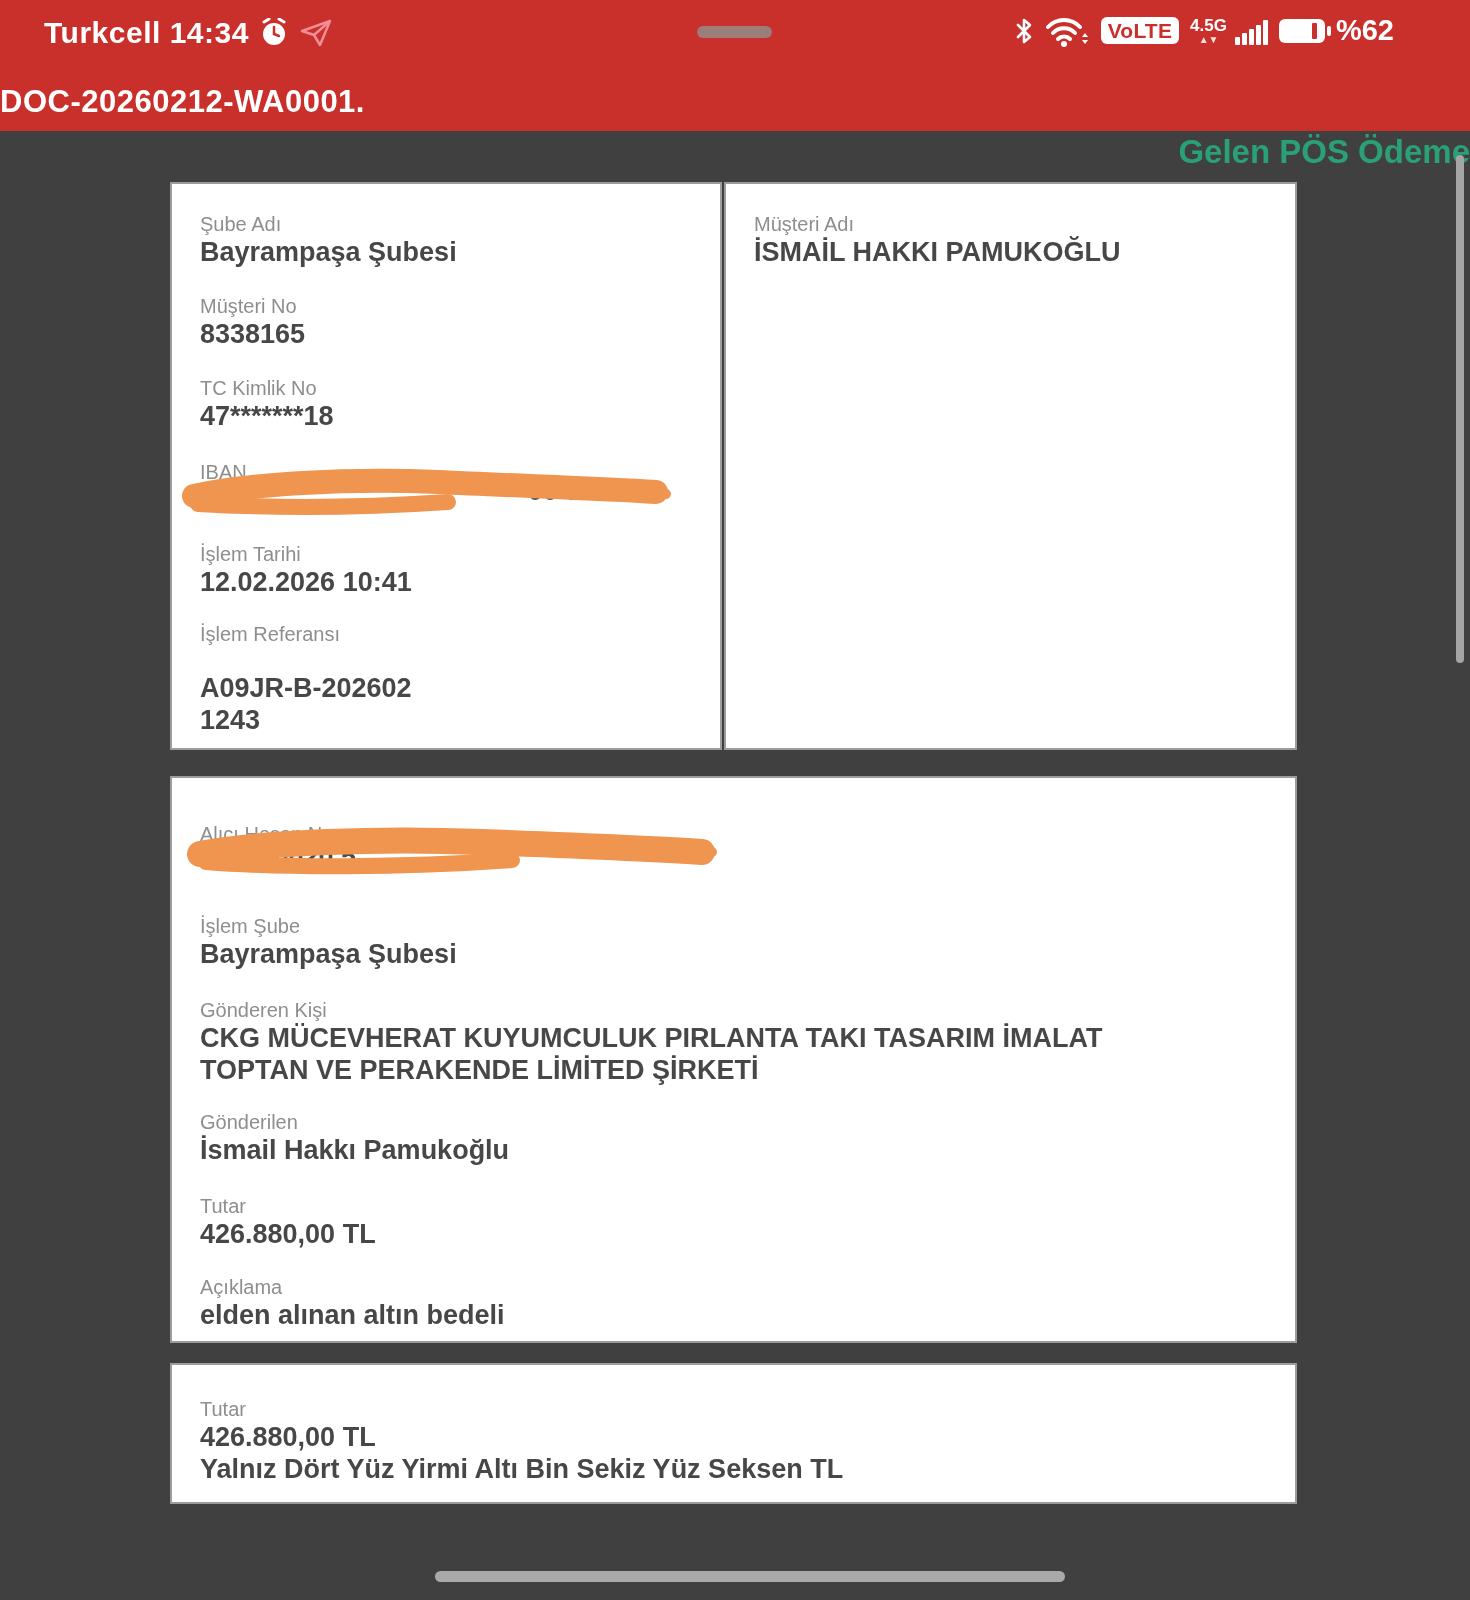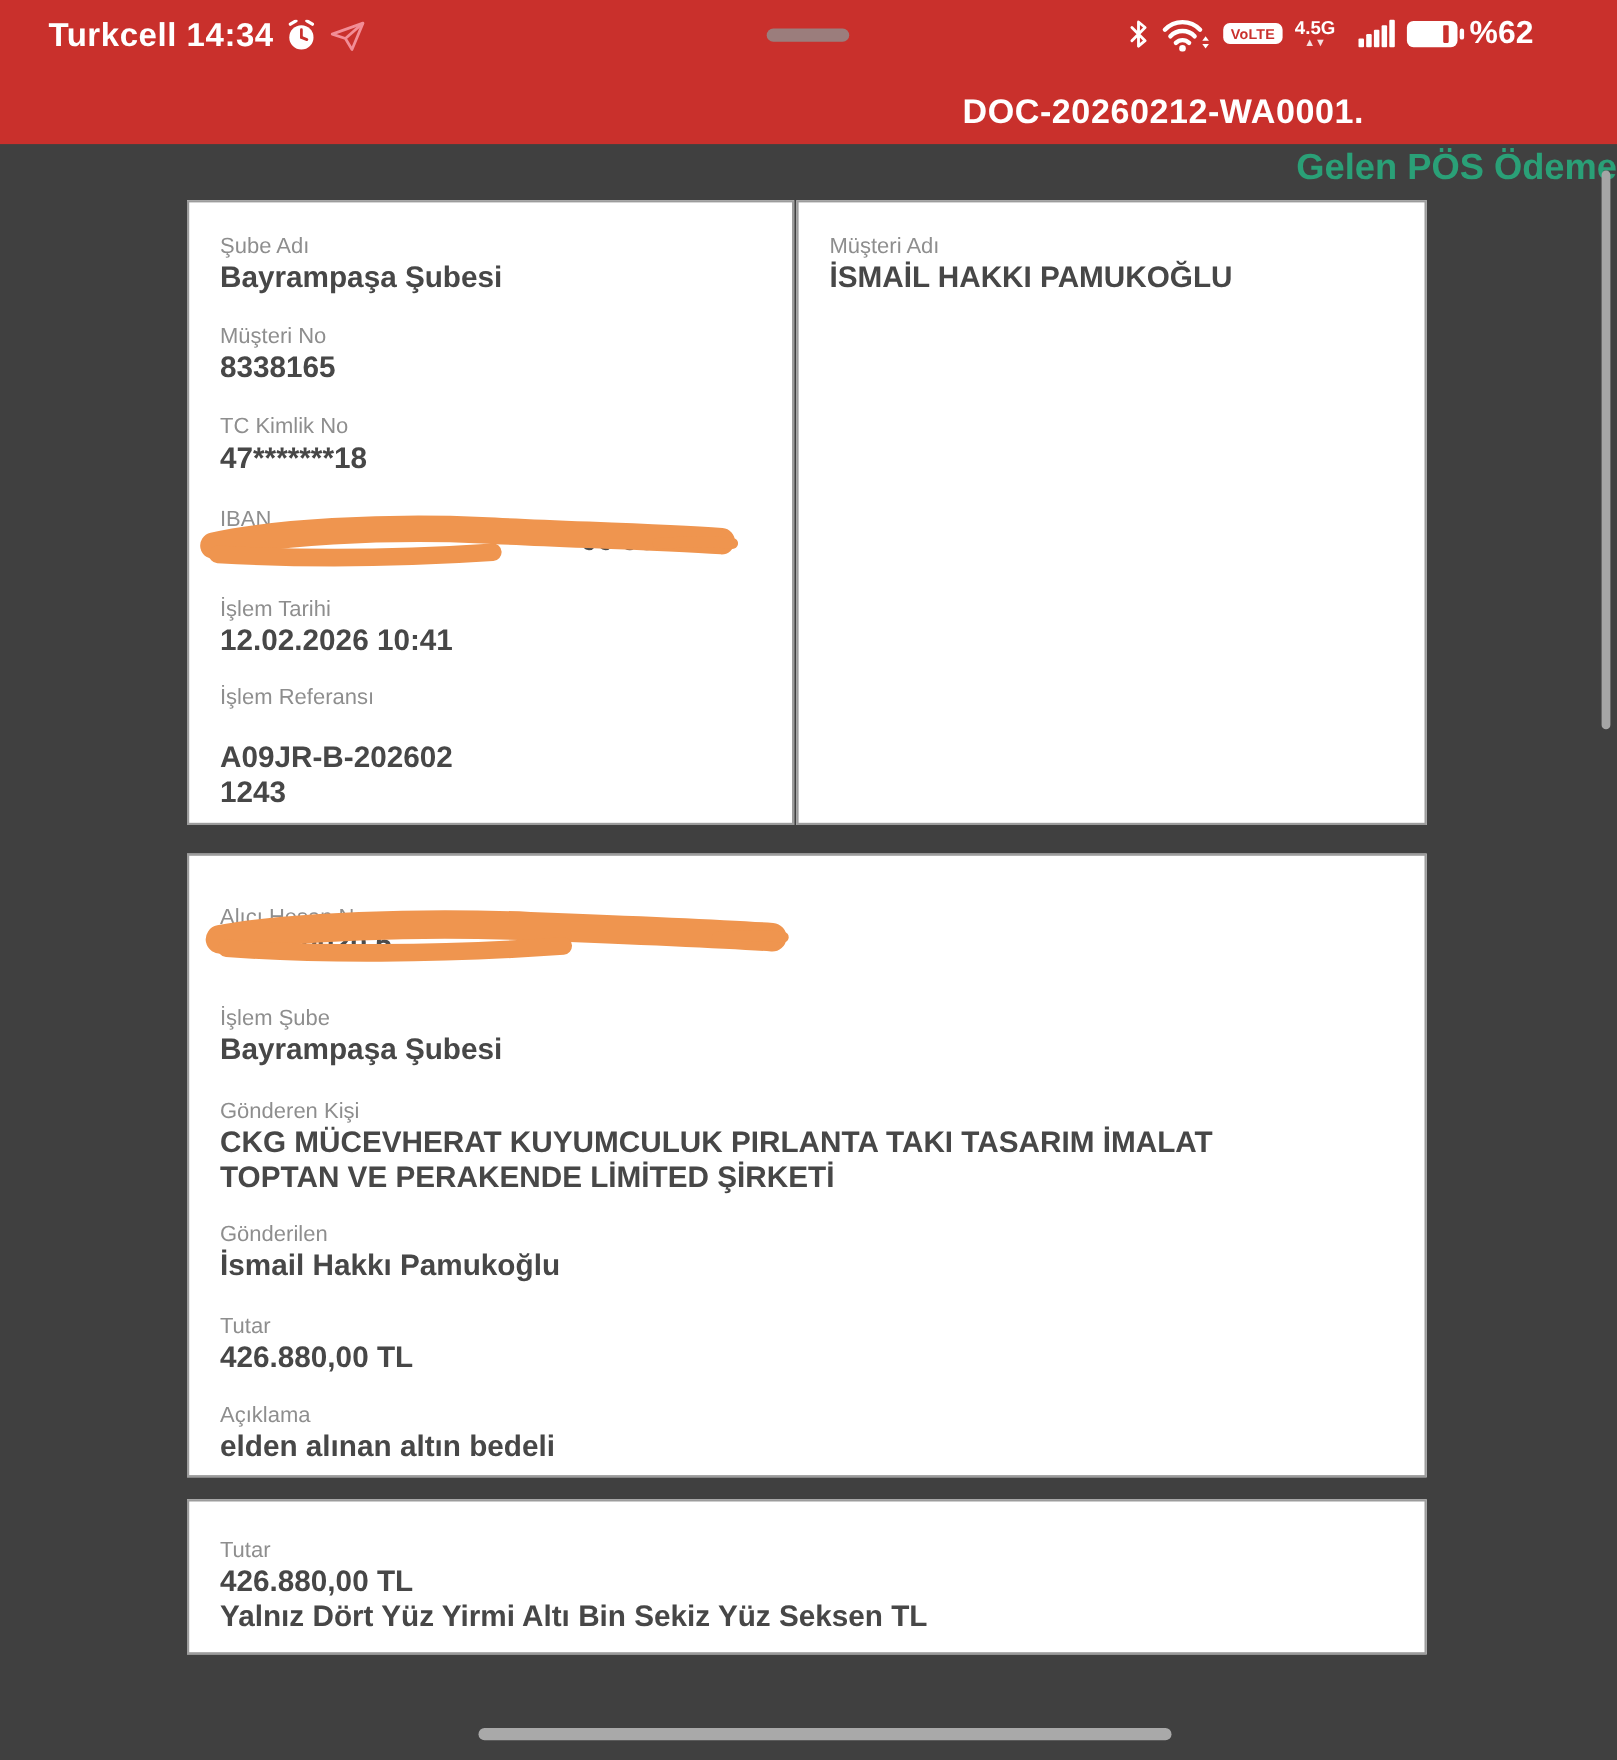--- a/index.html
+++ b/index.html
@@ -13,26 +13,26 @@
   *{box-sizing:border-box}
   html,body{margin:0;padding:0;background:#e8e8e8;font-family:"Liberation Sans",sans-serif}
   .screen{position:relative;width:1470px;height:1600px;background:#404040;overflow:hidden;margin:0 auto}
 
   
   .header{position:absolute;left:0;top:0;width:1470px;height:131px;background:var(--red)}
   .status-left{position:absolute;left:44px;top:16px;display:flex;align-items:center;gap:10px;color:#fff}
   .carrier{font-size:30px;font-weight:700;letter-spacing:.5px}
   .status-right{position:absolute;right:76px;top:14px;display:flex;align-items:center;gap:11px;color:#fff}
   .camera-pill{position:absolute;left:697px;top:26px;width:75px;height:12px;border-radius:7px;background:#9b7d7c}
-  .doc-title{position:absolute;left:0;top:84px;width:1240px;text-align:right;color:#fff;font-size:31px;font-weight:700;letter-spacing:.5px}
+  .doc-title{position:absolute;left:0;top:84px;width:1240px;text-align:left;color:#fff;font-size:31px;font-weight:700;letter-spacing:.5px}
 
   
   .icon-svg{display:block}
-  .volte{background:#fff;color:var(--red);font-weight:700;font-size:13px;border-radius:6px;padding:3px 7px;line-height:1;letter-spacing:.2px}
-  .net{display:flex;align-items:flex-start;gap:21px}
+  .volte{background:#fff;color:var(--red);font-weight:700;font-size:21px;border-radius:6px;padding:3px 7px;line-height:1;letter-spacing:.2px}
+  .net{display:flex;align-items:flex-end;gap:8px}
   .net-txt{display:flex;flex-direction:column;align-items:center;line-height:1}
   .net-g{font-size:17px;font-weight:700}
   .net-arrows{font-size:10px;line-height:1;margin-top:1px;opacity:.85}
   .bars{display:flex;align-items:flex-end;gap:2px;height:26px}
   .bars i{display:block;width:5px;background:#fff;border-radius:1px}
   .battery{position:relative;width:46px;height:24px;background:#fff;border-radius:6px}
   .battery .slit{position:absolute;right:8px;top:4px;width:5px;height:16px;background:var(--red);border-radius:1px}
   .battery .tip{position:absolute;right:-6px;top:7px;width:4px;height:10px;background:#fff;border-radius:2px}
   .batt-pct{font-size:29px;font-weight:700}
 

